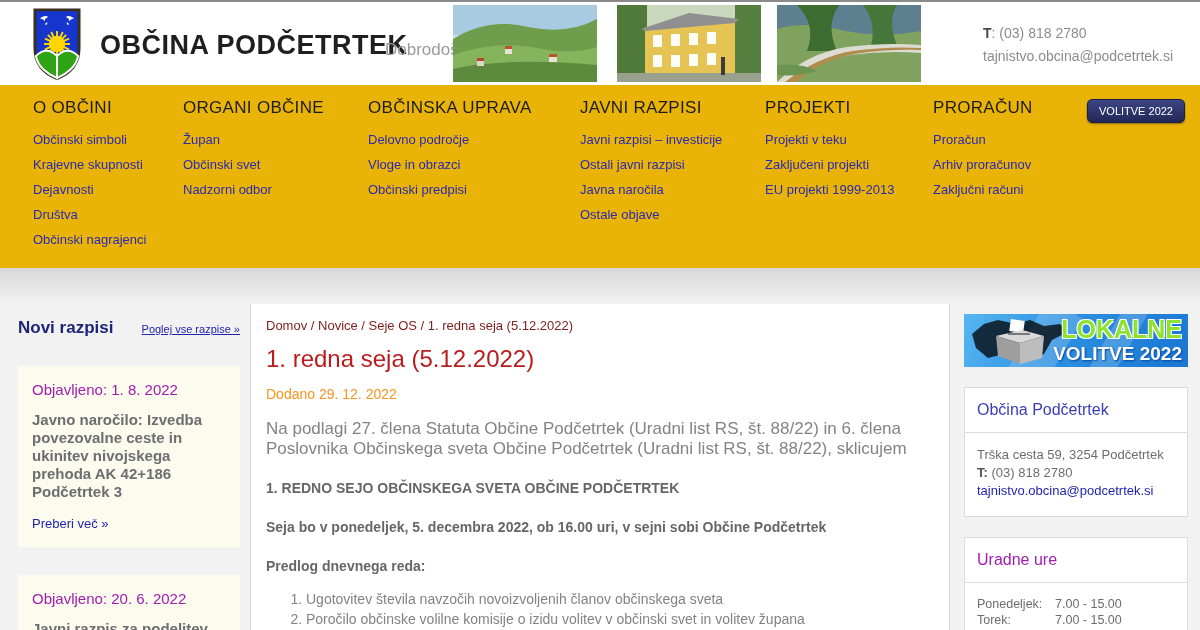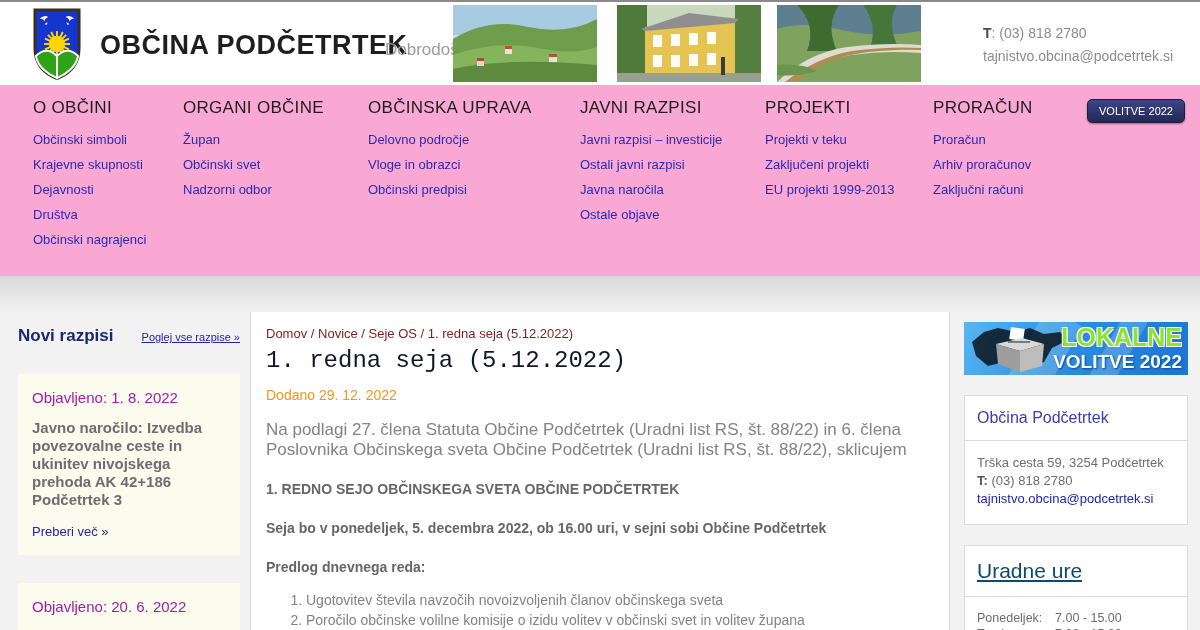--- a/index.html
+++ b/index.html
@@ -13,21 +13,21 @@
                 color:#1f1f1f; letter-spacing:.5px; }
   .welcome { position:absolute; left:385px; top:38px; font-size:17px; color:#9b9b9b; white-space:nowrap; }
   .photo { position:absolute; top:3px; width:144px; height:77px; overflow:hidden; background:#cde; }
   .photo svg { display:block; width:100%; height:100%; }
   .p1 { left:453px; } .p2 { left:617px; } .p3 { left:777px; }
   .header-contact { position:absolute; left:983px; top:20px; font-size:14px; color:#8c8c8c; line-height:23px; }
   .header-contact b { color:#4a4a4a; }
   .header-contact a { color:#8c8c8c; text-decoration:none; }
 
   
-  .nav { position:relative; background:#f9a8d4; padding:13px 0 24px 33px; display:flex; }
+  .nav { position:relative; background:#eab308; padding:13px 0 16px 33px; display:flex; }
   .nav-col { flex:0 0 auto; }
   .w1{width:150px}.w2{width:185px}.w3{width:212px}.w4{width:185px}.w5{width:168px}.w6{width:150px}
   .nav-head { font-size:17px; color:#1d1d1d; letter-spacing:.3px; margin-bottom:9px; cursor:pointer; }
   .nav a { display:block; font-size:13px; color:#2a2ab0; text-decoration:none; line-height:25px; }
   .votes-btn { position:absolute; right:15px; top:14px; padding:5px 11px; font-size:11px; color:#fff;
                background:linear-gradient(#3d4585,#222856); border:1px solid #1a1f45; border-radius:5px;
                box-shadow:0 1px 2px rgba(0,0,0,.4); cursor:pointer; font-family:inherit; }
   .nav-shadow { height:36px; background:linear-gradient(#d8d8d8,#f2f2f2); }
 
   
@@ -41,21 +41,21 @@
   .left-head { display:flex; justify-content:space-between; align-items:baseline; }
   .left-title { font-size:17px; font-weight:bold; color:#1c2674; }
   .see-all { font-size:11px; color:#2222b0; }
   .razpis-card { margin-top:28px; background:#fbfbee; padding:15px 14px; }
   .razpis-date { font-size:15px; color:#a21caf; }
   .razpis-title { font-size:15px; font-weight:bold; color:#6d6e71; line-height:18px; margin:13px 0; }
   .razpis-more { font-size:13px; color:#2323b0; text-decoration:none; display:inline-block; }
 
   
   .breadcrumb { font-size:13px; color:#7f1d1d; }
-  .article-title { font-size:24px; color:#0f172a; margin-top:6px; font-weight:normal;font-family:Liberation Mono, monospace; }
+  .article-title { font-size:24px; color:#b91c1c; margin-top:12px; font-weight:normal; }
   .added { font-size:14px; color:#f7941e; margin-top:13px; }
   .body-text { font-size:17px; color:#838383; line-height:20px; margin-top:17px; }
   .body-bold { font-size:14px; color:#666; font-weight:bold; margin-top:19px; line-height:20px; }
   ol.agenda { margin:13px 0 0 40px; }
   ol.agenda li { font-size:14px; color:#838383; line-height:20px; }
 
   
   .banner { position:relative; height:53px; overflow:hidden; cursor:pointer;
             background:linear-gradient(115deg,#57b6f2 0%,#2b8fe0 45%,#1976d2 100%); }
   .banner .stripe { position:absolute; width:40px; height:160%; top:-20%; background:rgba(255,255,255,.18);
@@ -63,21 +63,21 @@
   .banner .txt { position:absolute; right:6px; top:3px; text-align:right; line-height:1; }
   .banner .l1 { font-size:25px; font-weight:bold; color:#8ee32e;
                 text-shadow:-1px -1px 0 #fff,1px -1px 0 #fff,-1px 1px 0 #fff,1px 1px 0 #fff; }
   .banner .l2 { font-size:19px; font-weight:bold; color:#fff; margin-top:2px;
                 text-shadow:1px 1px 2px #0d47a1; }
   .banner svg { position:absolute; left:0; top:0; }
 
   .side-card { background:#fff; border:1px solid #dcdcdc; margin-top:20px; }
   .side-card-head { padding:13px 12px; font-size:16px; border-bottom:1px solid #dcdcdc; }
   .side-card-head.blue { color:#3c3cb4; }
-  .side-card-head.orange { color:#0c4a6e; font-size:21px;text-decoration:underline; }
+  .side-card-head.orange { color:#a21caf; font-size:16px; }
   .side-card-body { padding:13px 12px 16px; font-size:13px; color:#6d6d6d; line-height:18px; }
   .side-card-body a { color:#2323b0; text-decoration:none; }
   .side-card-body b { color:#555; }
   .hours-row { display:flex; font-size:12.5px; line-height:16px; }
   .hours-row .day { width:78px; }
 </style>
 </head>
 <body>
 
 <div class="header">

